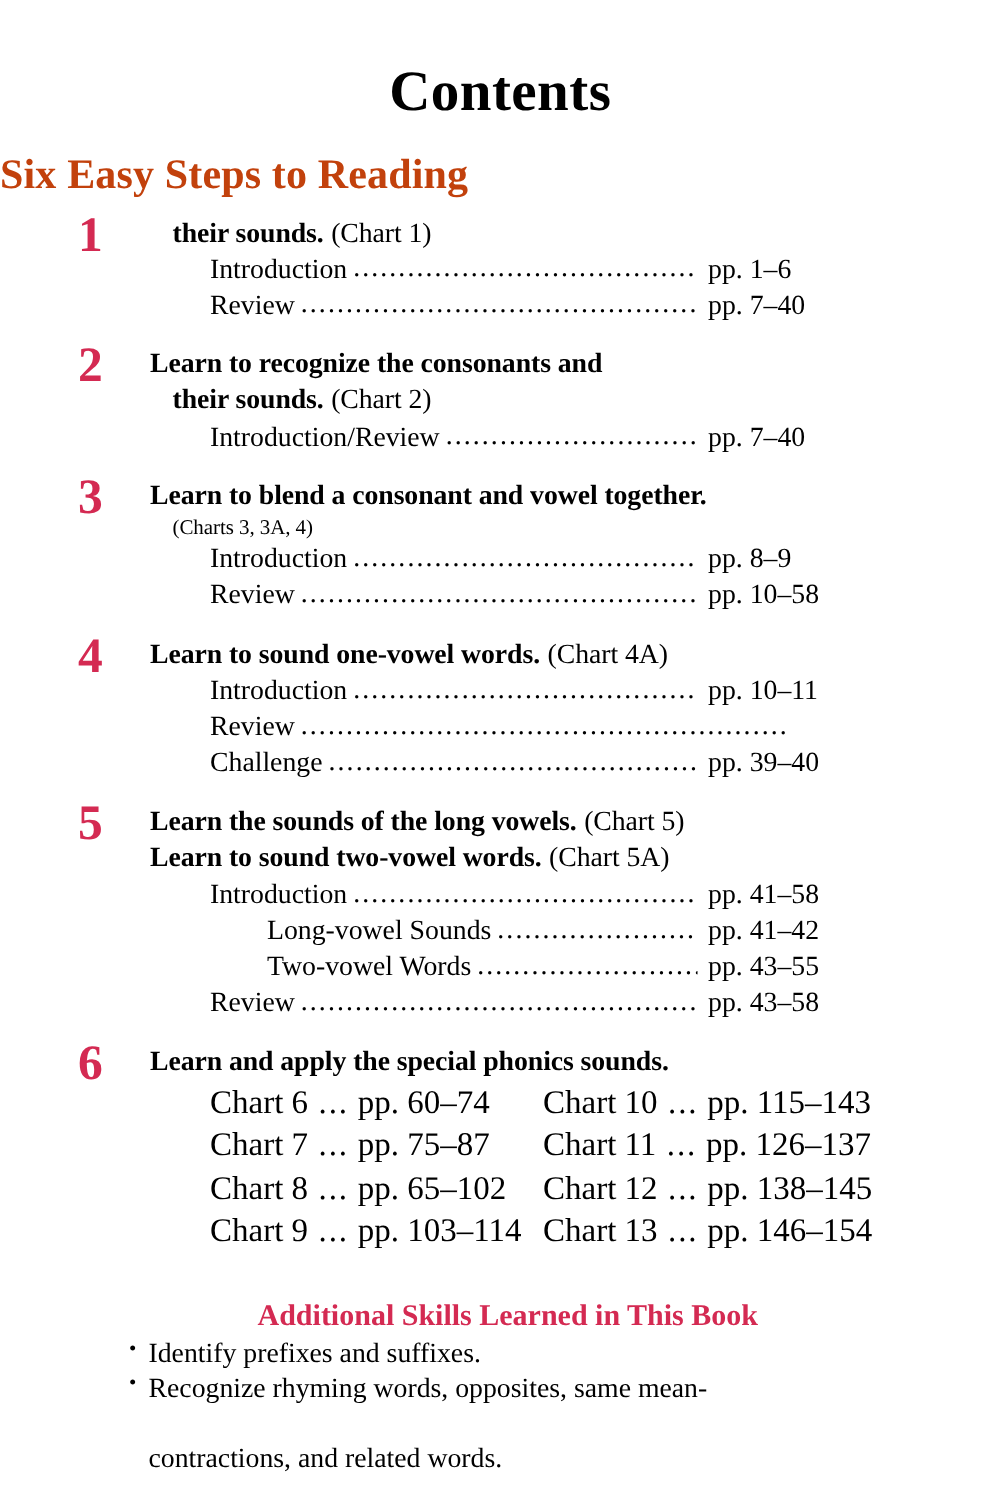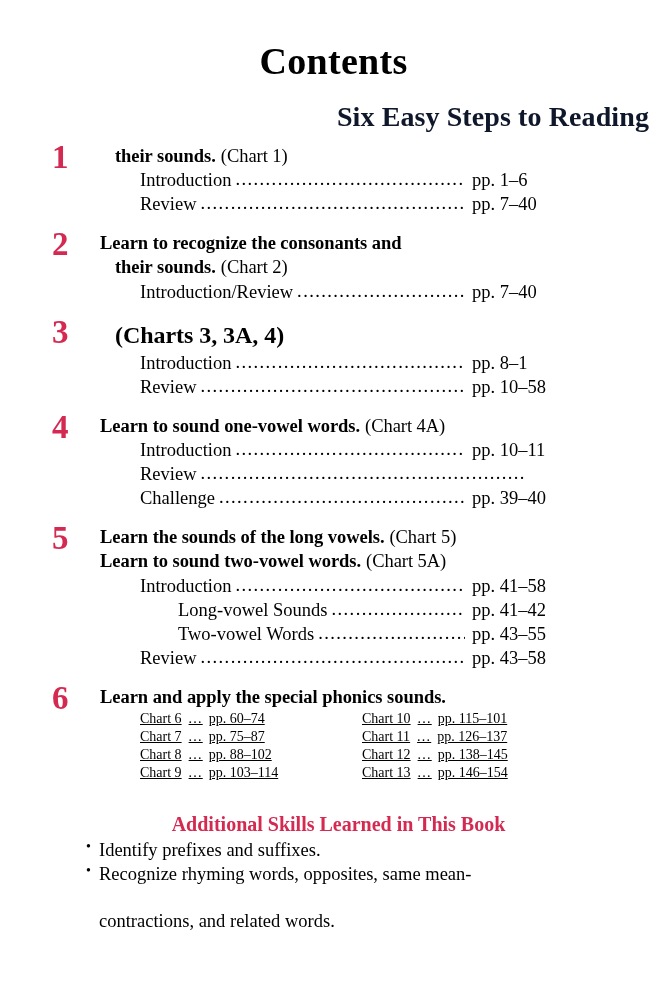--- a/index.html
+++ b/index.html
@@ -30,24 +30,24 @@
     font-size: 38px;
     font-weight: bold;
     letter-spacing: 0.3px;
     margin: 0;
     padding-top: 42px;
     line-height: 1.05;
     color: #000;
   }
 
   .section-title {
-    text-align: right;
+    text-align: left;
     font-size: 28px;
     font-weight: bold;
-    color: #0f172a;
+    color: #c2410c;
     margin: 0;
     padding-top: 20px;
     padding-right: 18px;
     line-height: 1.1;
     letter-spacing: 0.1px;
   }
 
   
   .steps {
     margin: 0;
@@ -84,22 +84,22 @@
     display: block;
     padding-left: 15px;
   }
   .chartref {
     font-weight: normal;
     padding-left: 5px;
   }
   .chartline {
     display: block;
     padding-left: 15px;
-    font-weight: bold;
-    font-size: 24px;
+    font-weight: normal;
+    font-size: 14px;
     line-height: 1.28;
   }
 
   
   .entries {
     margin: 0;
     padding: 0;
     list-style: none;
   }
   .entry {
@@ -132,24 +132,23 @@
   }
 
   
   .entries-wrap { width: 480px; }
 
   
   .chart-grid {
     display: grid;
     grid-template-columns: 222px auto;
     padding-left: 40px;
-    font-size: 14px;
+    font-size: 22px;
     line-height: 1.3;
     white-space: nowrap;
-    text-decoration: underline;
   }
   .chart-cell { display: flex; align-items: baseline; }
   .chart-cell .cname { flex: 0 0 auto; }
   .chart-cell .cdots { padding: 0 6px 0 7px; letter-spacing: 1.2px; }
   .chart-cell .cpages { flex: 0 0 auto; }
 
   
   .extra {
     margin-top: 30px;
     padding-left: 86px;
@@ -227,28 +226,29 @@
             <span class="entry-dots">......................................................</span>
             <span class="entry-pages">pp. 7–40</span>
           </li>
         </ul>
       </div>
     </li>
 
     <li class="step">
       <span class="step-num">3</span>
       <div class="step-head">
+        <span>Learn to blend a consonant and vowel together.</span>
         <span class="chartline">(Charts 3, 3A, 4)</span>
       </div>
       <div class="entries-wrap">
         <ul class="entries">
           <li class="entry">
             <span class="entry-label">Introduction</span>
             <span class="entry-dots">......................................................</span>
-            <span class="entry-pages">pp. 8–1</span>
+            <span class="entry-pages">pp. 8–9</span>
           </li>
           <li class="entry">
             <span class="entry-label">Review</span>
             <span class="entry-dots">......................................................</span>
             <span class="entry-pages">pp. 10–58</span>
           </li>
         </ul>
       </div>
     </li>
 
@@ -316,36 +316,36 @@
       </div>
       <div class="chart-grid">
         <div class="chart-cell">
           <span class="cname">Chart 6</span>
           <span class="cdots">...</span>
           <span class="cpages">pp. 60–74</span>
         </div>
         <div class="chart-cell">
           <span class="cname">Chart 10</span>
           <span class="cdots">...</span>
-          <span class="cpages">pp. 115–101</span>
+          <span class="cpages">pp. 115–143</span>
         </div>
         <div class="chart-cell">
           <span class="cname">Chart 7</span>
           <span class="cdots">...</span>
           <span class="cpages">pp. 75–87</span>
         </div>
         <div class="chart-cell">
           <span class="cname">Chart 11</span>
           <span class="cdots">...</span>
           <span class="cpages">pp. 126–137</span>
         </div>
         <div class="chart-cell">
           <span class="cname">Chart 8</span>
           <span class="cdots">...</span>
-          <span class="cpages">pp. 88–102</span>
+          <span class="cpages">pp. 65–102</span>
         </div>
         <div class="chart-cell">
           <span class="cname">Chart 12</span>
           <span class="cdots">...</span>
           <span class="cpages">pp. 138–145</span>
         </div>
         <div class="chart-cell">
           <span class="cname">Chart 9</span>
           <span class="cdots">...</span>
           <span class="cpages">pp. 103–114</span>

